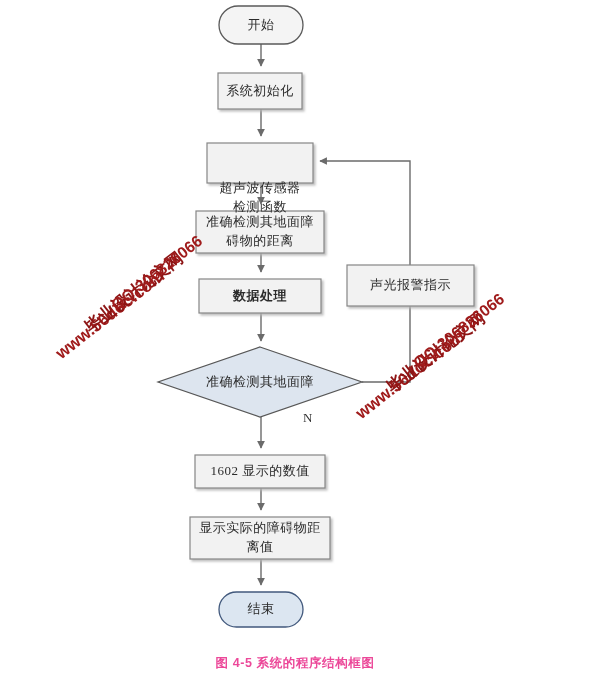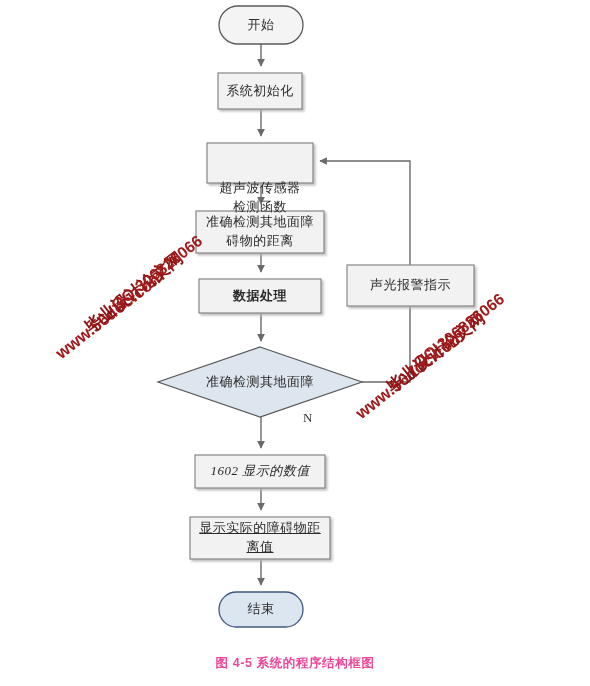--- a/index.html
+++ b/index.html
@@ -173,23 +173,23 @@
 
   <div class="node-label" style="left:196px; top:211px; width:128px; height:42px;">准确检测其地面障
 碍物的距离</div>
 
   <div class="node-label" style="left:199px; top:279px; width:122px; height:34px;font-weight:bold;">数据处理</div>
 
   <div class="node-label" style="left:158px; top:347px; width:204px; height:70px;">准确检测其地面障</div>
 
   <div class="node-label" style="left:347px; top:265px; width:127px; height:41px;border-radius:8px;">声光报警指示</div>
 
-  <div class="node-label italicnum" style="left:195px; top:455px; width:130px; height:33px;font-style:italic;">1602 显示的数值</div>
-
-  <div class="node-label" style="left:190px; top:517px; width:140px; height:42px;text-decoration:underline;">显示实际的障碍物距
+  <div class="node-label italicnum" style="left:195px; top:455px; width:130px; height:33px;">1602 显示的数值</div>
+
+  <div class="node-label" style="left:190px; top:517px; width:140px; height:42px;">显示实际的障碍物距
 离值</div>
 
   <div class="node-label" style="left:219px; top:592px; width:84px; height:35px;">结束</div>
 
   <div class="branch-label" style="left:303px; top:410px;">N</div>
 
   <div class="caption" style="top:655px;">图 4-5  系统的程序结构框图</div>
 
   <div class="watermark wm-lat" style="left:52px; top:348px; font-size:17px; transform: rotate(-38deg);">www.56doc.com</div>
 

